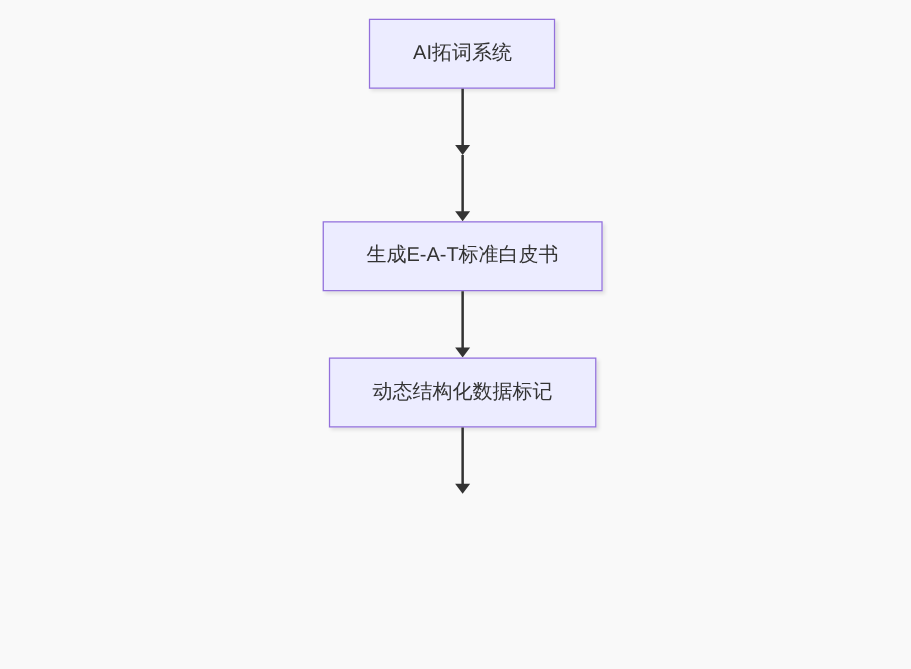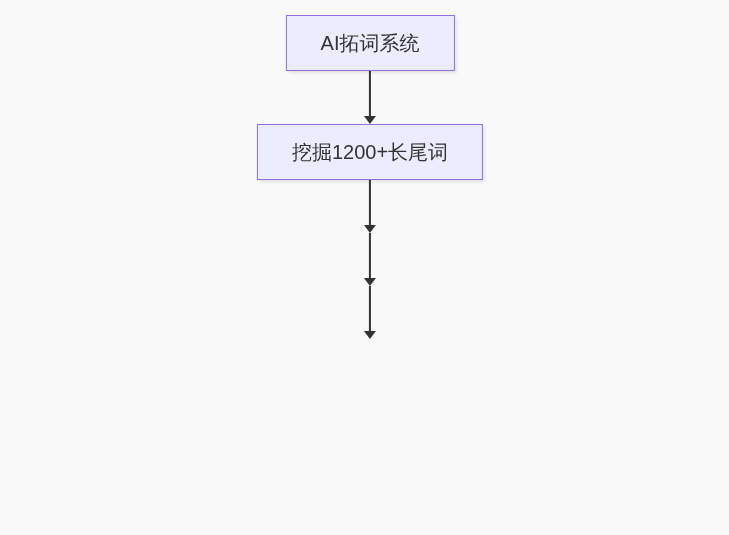--- a/index.html
+++ b/index.html
@@ -29,21 +29,21 @@
     padding: 0 34px;
     display: flex;
     align-items: center;
     justify-content: center;
     background: #ECECFF;
     border: 1px solid #9370DB;
     box-shadow: 2px 2px 3px rgba(0,0,0,0.10);
     white-space: nowrap;
   }
   .node span {
-    font-size: 20px;
+    font-size: 16px;
     color: #333333;
     line-height: 1;
   }
   .arrow {
     height: 53px;
     display: flex;
     flex-direction: column;
     align-items: center;
   }
   .arrow .line {
@@ -68,35 +68,38 @@
 
     <div class="node">
       <span>AI拓词系统</span>
     </div>
 
     <div class="arrow">
       <div class="line"></div>
       <div class="head"></div>
     </div>
 
+
+    <div class="arrow">
+      <div class="line"></div>
+      <div class="head"></div>
+    </div>
+
     <div class="node">
-      <span>挖掘1200+长尾词</span>
+      <span>生成E-A-T标准白皮书</span>
     </div>
 
     <div class="arrow">
       <div class="line"></div>
       <div class="head"></div>
     </div>
 
-
-    <div class="arrow">
-      <div class="line"></div>
-      <div class="head"></div>
+    <div class="node">
+      <span>动态结构化数据标记</span>
     </div>
-
 
     <div class="arrow">
       <div class="line"></div>
       <div class="head"></div>
     </div>
 
 
   </div>
 </div>
 

